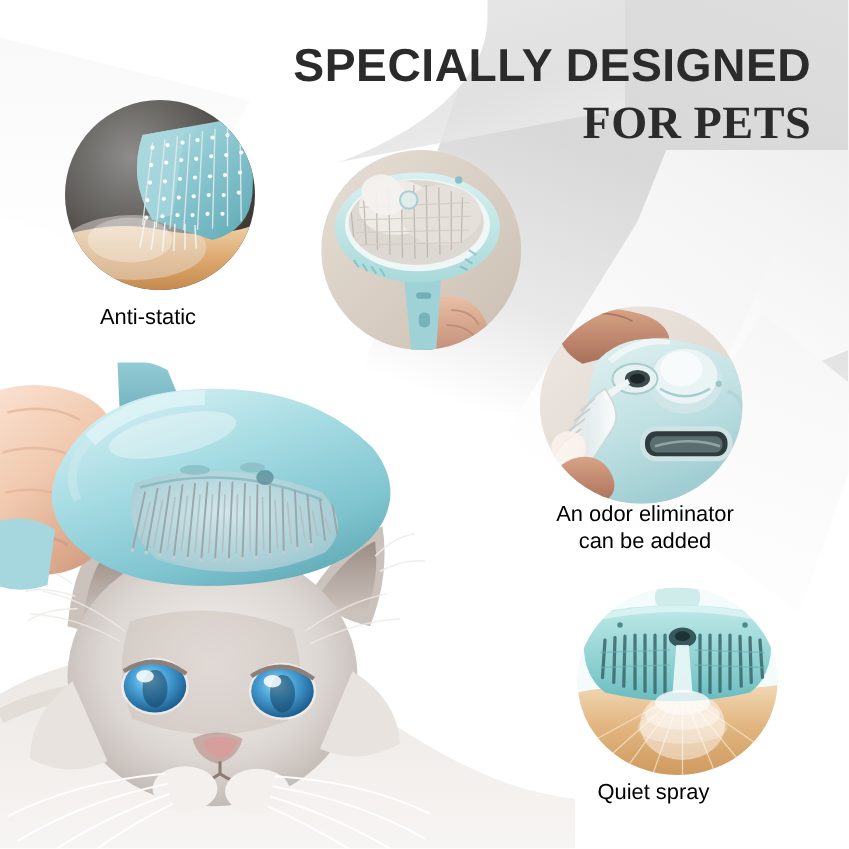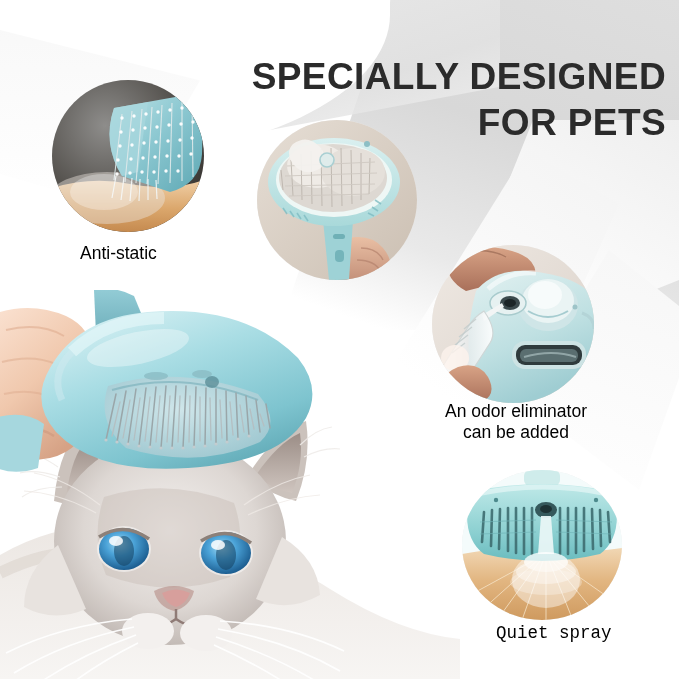--- a/index.html
+++ b/index.html
@@ -25,38 +25,38 @@
       background:linear-gradient(215deg,#f3f3f3,#ffffff 80%);
       clip-path:polygon(60% 0%,100% 18%,52% 100%,0% 74%);}
   .f-diag3{top:250px;right:-20px;width:200px;height:240px;
       background:linear-gradient(200deg,#f6f6f6,#ffffff);
       clip-path:polygon(55% 0%,100% 30%,70% 100%,10% 62%);}
   .f-soft-l{top:30px;left:0;width:200px;height:180px;
       background:linear-gradient(180deg,#f7f7f7,#ffffff);
       clip-path:polygon(0% 0%,100% 28%,62% 100%,0% 80%);opacity:.8;}
 
   
-  .headline{position:absolute;top:30px;left:216px;width:450px;text-align:right;
+  .headline{position:absolute;top:30px;left:199px;width:450px;text-align:right;
       color:#2b2b2b;font-weight:bold;font-size:37px;line-height:46px;
-      letter-spacing:.4px;margin-top:24px;}
-  .headline .l2{display:block;}
+      letter-spacing:.4px;}
+  .headline .l2{display:block;font-family:Liberation Serif, serif;}
 
   
   .circ{position:absolute;border-radius:50%;overflow:hidden;background:#eee;}
   .c1{left:52px;top:80px;width:152px;height:152px;}
   .c2{left:257px;top:120px;width:160px;height:160px;}
   .c3{left:432px;top:245px;width:162px;height:158px;}
   .c4{left:462px;top:470px;width:160px;height:150px;}
 
   .cap{position:absolute;color:#000000;font-size:17.5px;line-height:21px;
       white-space:pre-line;}
   .cap1{left:80px;top:243px;}
   .cap2{left:258px;top:280px;}
   .cap3{left:421px;top:401px;text-align:center;width:190px;}
-  .cap4{left:496px;top:623px;font-family:Liberation Mono, monospace;}
+  .cap4{left:478px;top:623px;}
 
   
   .hero{position:absolute;left:-12px;top:290px;width:340px;height:230px;}
   .cat{position:absolute;left:0;top:405px;width:460px;height:274px;}
 
   svg{display:block;}
 </style>
 </head>
 <body>
 

